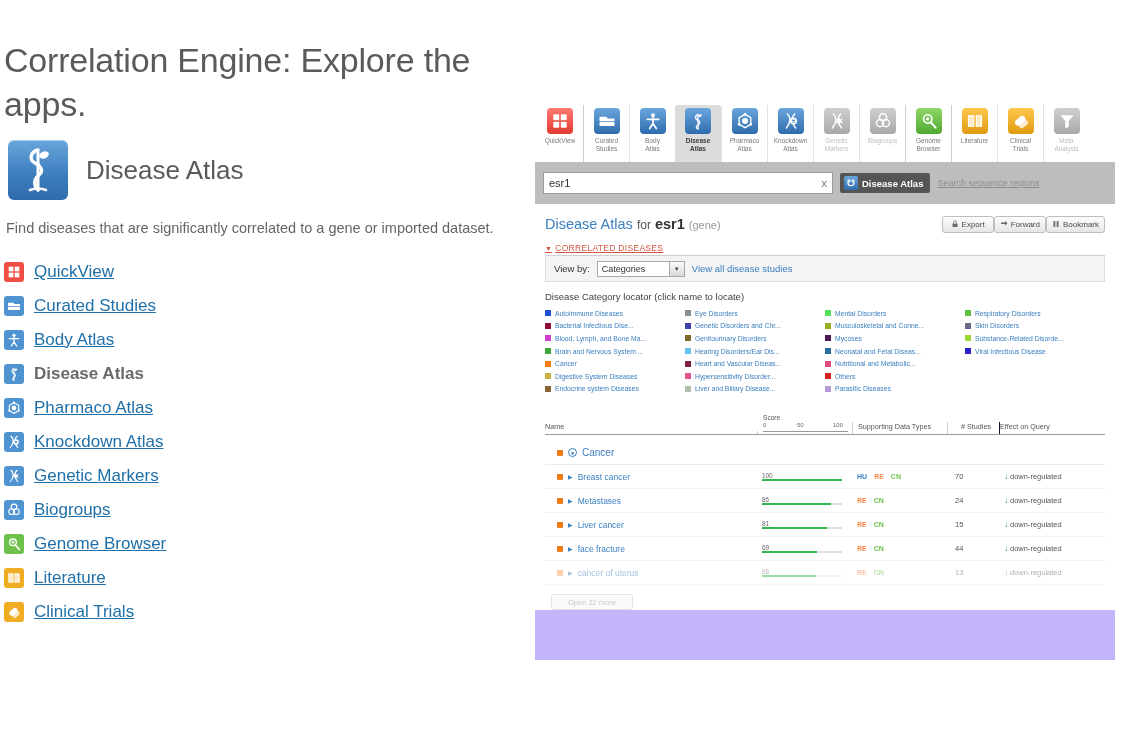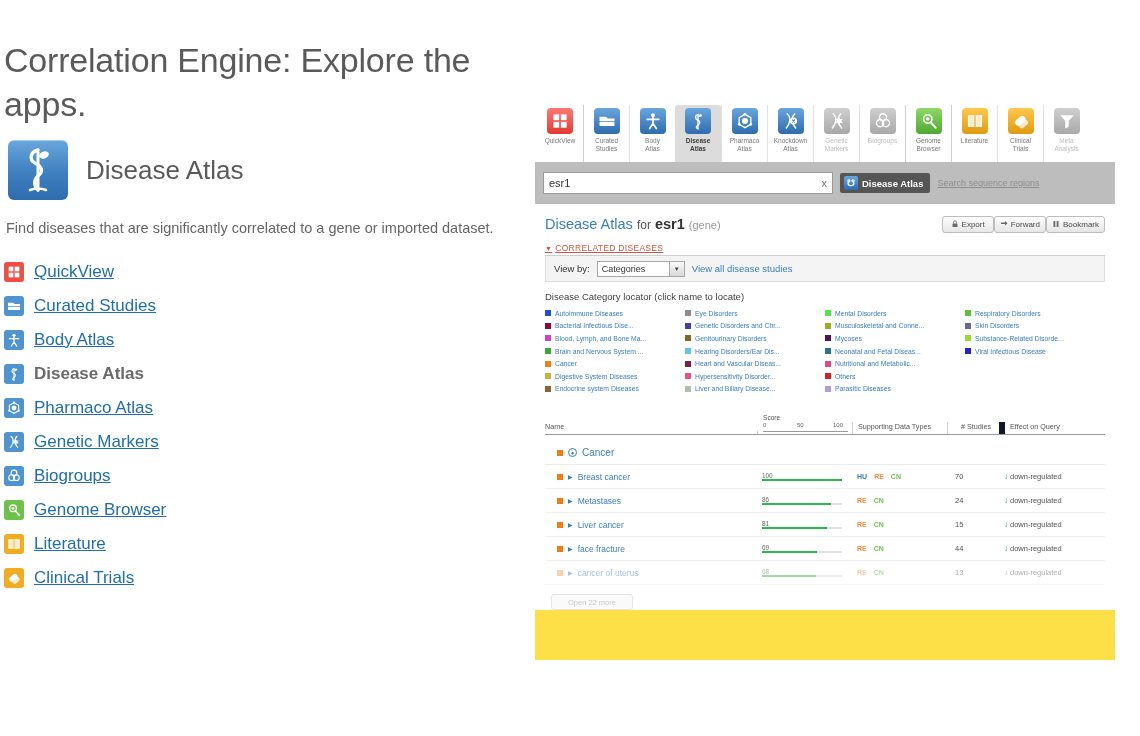--- a/index.html
+++ b/index.html
@@ -47,21 +47,21 @@
   }
   .mini-icon svg { display:block; }
   ul.app-list a {
     font-size:17px; color:#1f6fa8; text-decoration:underline;
   }
   ul.app-list .current { font-size:17px; color:#6a6a6a; font-weight:bold; }
 
   
   #app-window {
     position:absolute; left:535px; top:105px; width:580px; height:555px;
-    background:#fde047;
+    background:#c4b5fd;
   }
 
   
   .toolbar { display:flex; height:57px; background:#fff; padding-left:2px; }
   .tab {
     width:46px; height:57px; padding-top:3px;
     display:flex; flex-direction:column; align-items:center;
     border-left:1px solid #e2e2e2;
     font-size:6.5px; color:#7a7a7a; text-align:center; line-height:8px;
   }
@@ -145,21 +145,21 @@
   .sw { width:6px; height:6px; flex:0 0 auto; }
 
   
   .tbl { margin-top:10px; }
   .thead { display:flex; border-bottom:1px solid #9a9a9a; height:30px; align-items:flex-end; }
   .thead .cell { font-size:7.2px; color:#555; padding-bottom:3px; }
   .c-name  { width:212px; }
   .c-score { width:95px; border-left:1px solid #cfcfcf; padding-left:5px; position:relative; }
   .c-supp  { width:95px; border-left:1px solid #cfcfcf; padding-left:5px; }
   .c-stud  { width:52px; border-left:1px solid #cfcfcf; padding-left:5px;text-align:center; }
-  .c-eff   { width:106px; border-left:6px solid #0f172a; padding-left:5px; }
+  .c-eff   { width:106px; border-left:1px solid #0f172a; }
 
   .scoreaxis { position:absolute; left:5px; bottom:2px; width:85px; }
   .scoreaxis .lbl { font-size:6.6px; color:#555; }
   .scoreaxis .ticks { position:relative; height:9px; }
   .scoreaxis .ticks span { position:absolute; font-size:6px; color:#666; top:0; }
   .scoreaxis .axisline { border-bottom:1px solid #9a9a9a; width:85px; }
 
   .grouprow { display:flex; align-items:center; height:30px; border-bottom:1px solid #ececec; padding-top:6px; }
   .grouprow .gname { font-size:10px; color:#3a7fbf; display:flex; align-items:center; gap:5px; padding-left:12px; }
   .circ {
@@ -257,20 +257,30 @@
             <circle cx="19" cy="16" r="1.6" fill="#ffffff"></circle>
             <circle cx="5" cy="16" r="1.6" fill="#ffffff"></circle>
           </svg>
         </span>
         <a>Pharmaco Atlas</a>
       </li>
       <li>
         <span class="mini-icon" style="background: rgb(79, 147, 209);">
           <svg width="16" height="16" viewBox="0 0 24 24">
             <path d="M7 3 C13 8 11 15 6 21 M17 3 C11 8 13 15 18 21" stroke="#ffffff" stroke-width="1.7" fill="none"></path>
+            <circle cx="15" cy="12" r="4.3" fill="#ffffff"></circle>
+            <path d="M13.4 10.4 L16.6 13.6 M16.6 10.4 L13.4 13.6" stroke="#3a7fbf" stroke-width="1.3"></path>
+          </svg>
+        </span>
+        <a>Knockdown Atlas</a>
+      </li>
+      <li>
+        <span class="mini-icon" style="background: rgb(79, 147, 209);">
+          <svg width="16" height="16" viewBox="0 0 24 24">
+            <path d="M7 3 C13 8 11 15 6 21 M17 3 C11 8 13 15 18 21" stroke="#ffffff" stroke-width="1.7" fill="none"></path>
             <path d="M14.5 7 l1.5 3 3.2-0.6 -2 2.6 2 2.6 -3.2-0.6 -1.5 3 -1.5-3 -3.2 0.6 2-2.6 -2-2.6 3.2 0.6z" fill="#ffffff"></path>
           </svg>
         </span>
         <a>Genetic Markers</a>
       </li>
       <li>
         <span class="mini-icon" style="background: rgb(79, 147, 209);">
           <svg width="16" height="16" viewBox="0 0 24 24">
             <circle cx="12" cy="7.5" r="4.3" fill="none" stroke="#ffffff" stroke-width="1.7"></circle>
             <circle cx="8.5" cy="14.5" r="4.3" fill="none" stroke="#ffffff" stroke-width="1.7"></circle>

